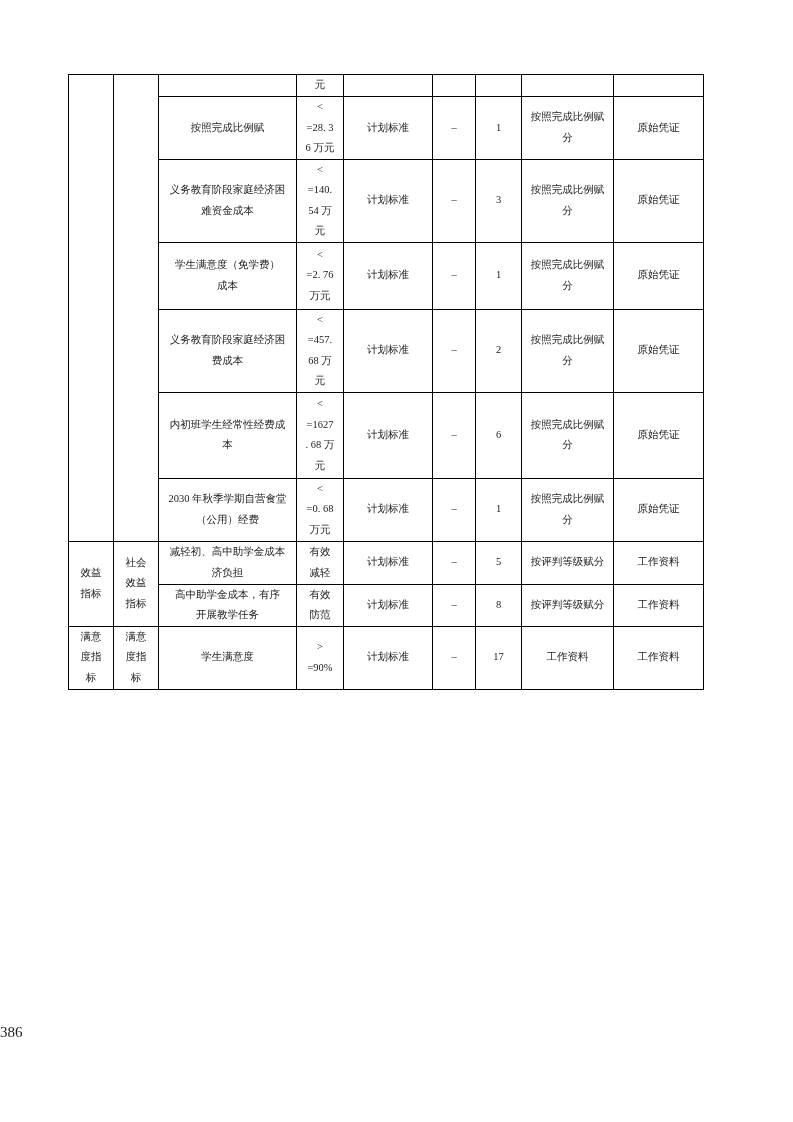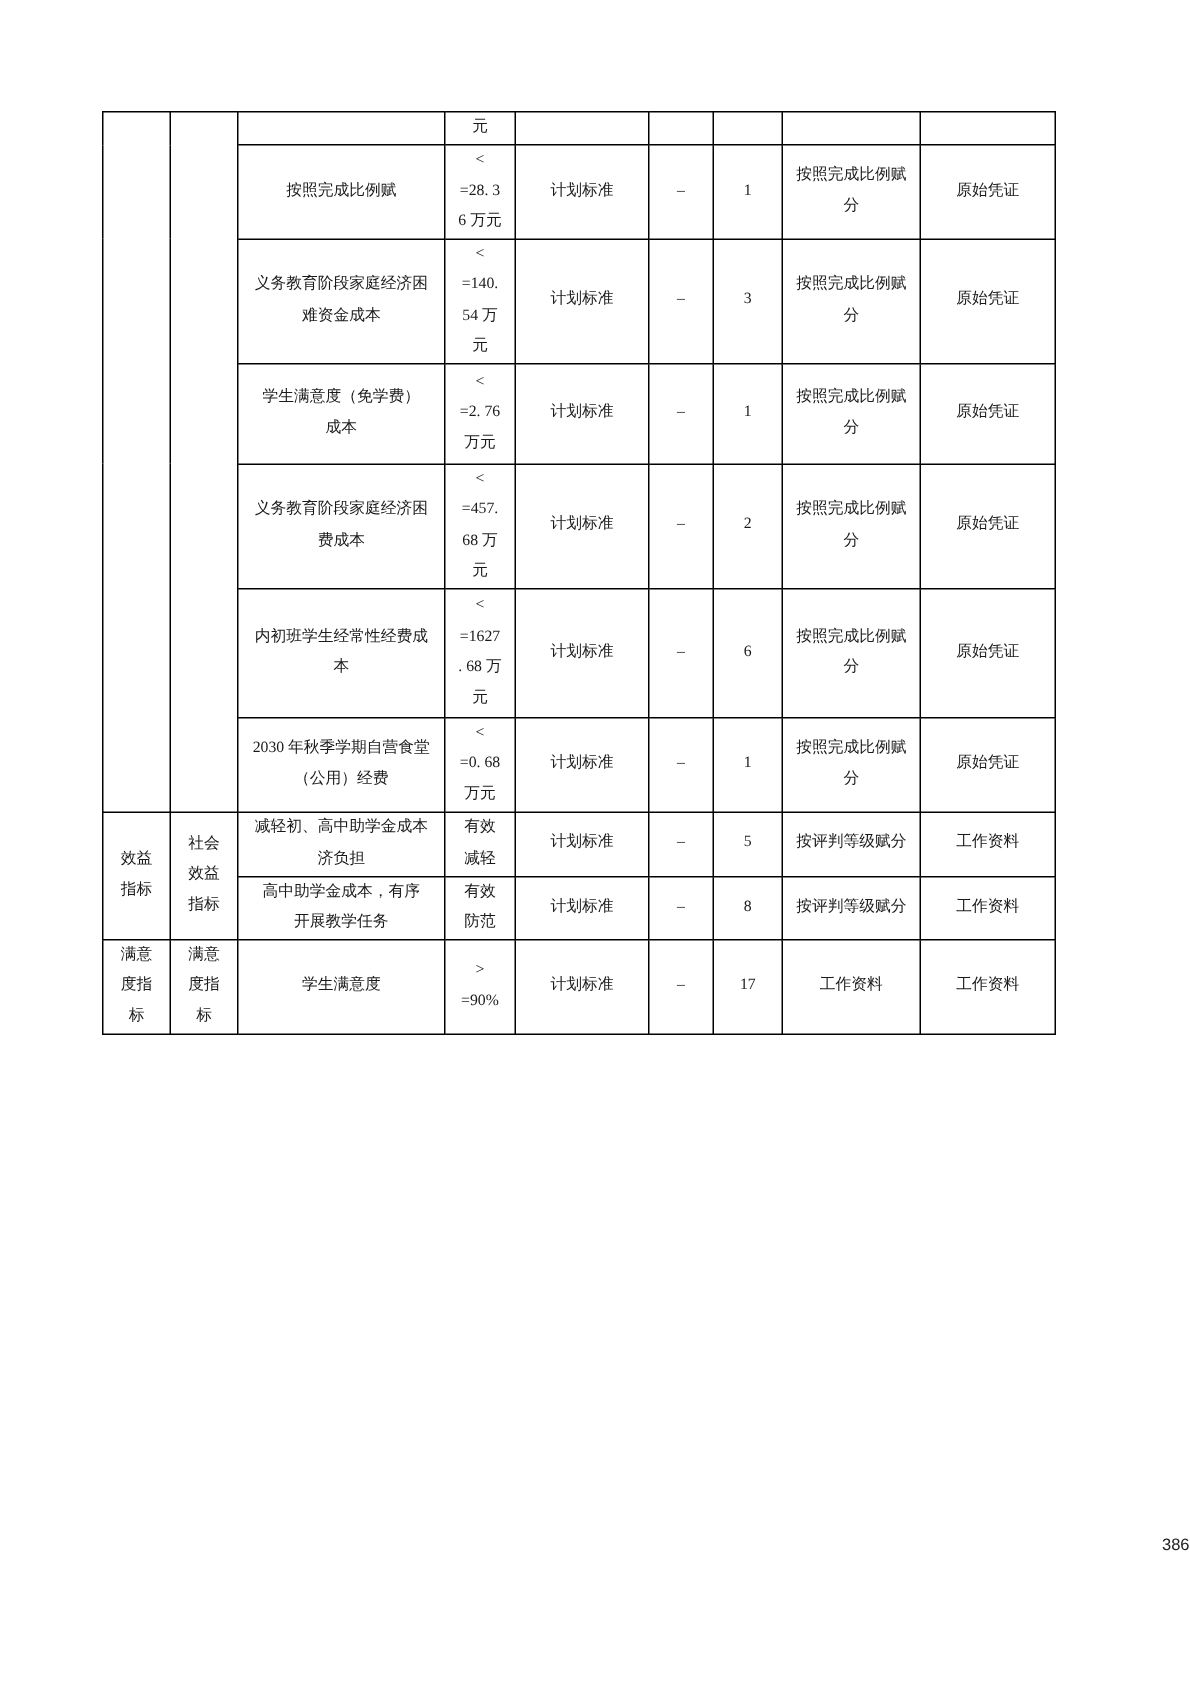--- a/index.html
+++ b/index.html
@@ -31,23 +31,23 @@
     font-size: 10.5px;
     line-height: 20.5px;
     padding: 0 2px;
     overflow: hidden;
   }
   .footer {
     position: absolute;
     left: 0;
     top: 1024px;
     width: 100%;
-    text-align: right;
-    font-family: Liberation Sans, sans-serif;
-    font-size: 11px;
+    text-align: left;
+    font-family: Liberation Serif, serif;
+    font-size: 15px;
     color: #222;
   }
 </style>
 </head>
 <body>
 
 <div class="page">
 
   <table class="perf">
     <colgroup>

